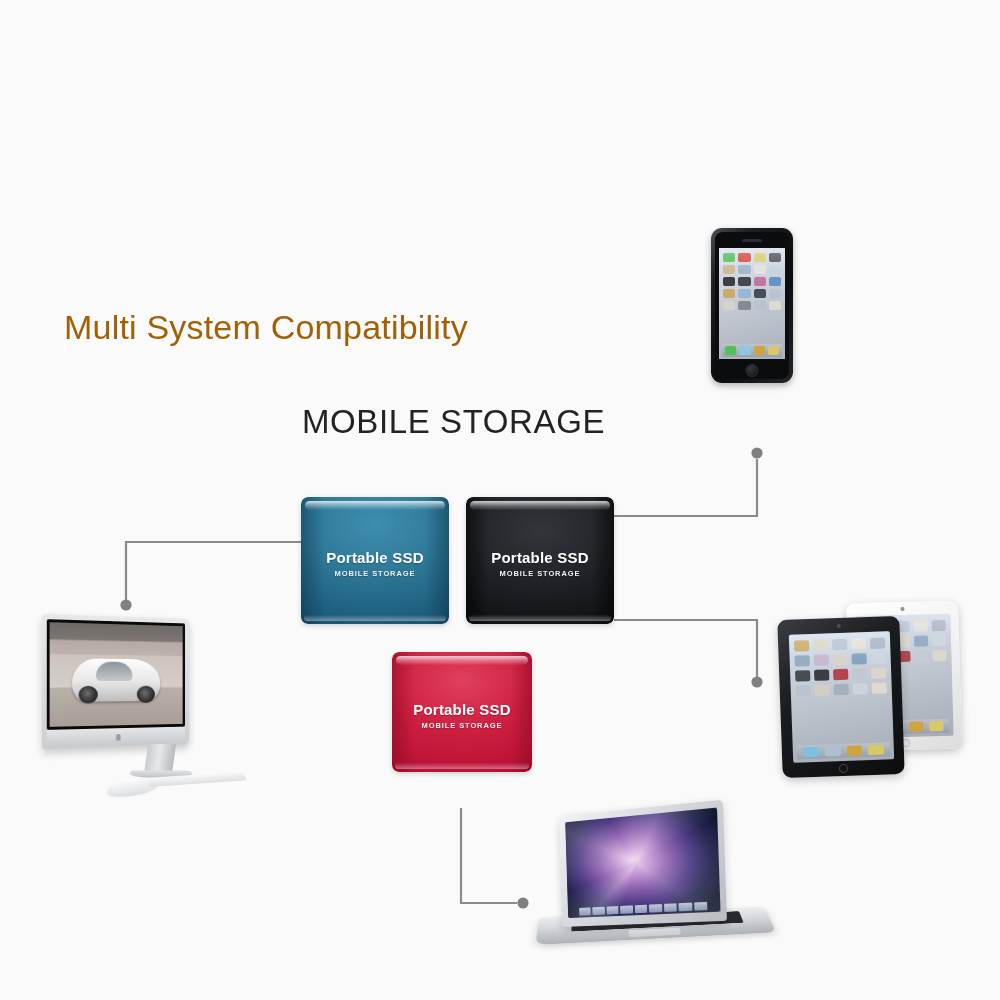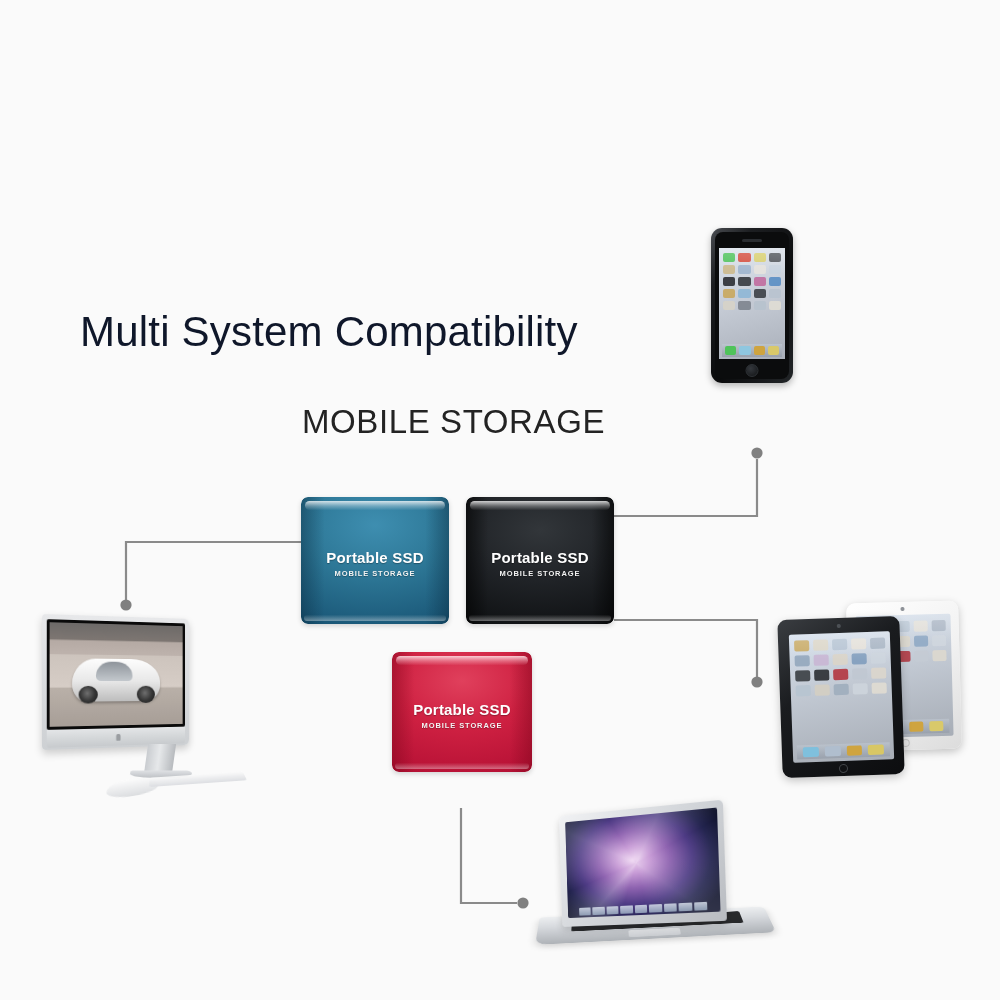--- a/index.html
+++ b/index.html
@@ -13,25 +13,25 @@
     width: 1000px;
     height: 1000px;
     background: #fafafa;
     overflow: hidden;
     font-family: "Liberation Sans", sans-serif;
   }
 
   
   .headline {
     position: absolute;
-    left: 80px;
+    left: 64px;
     top: 308px;
-    font-size: 42px;
+    font-size: 34px;
     font-weight: 400;
-    color: #0f172a;
+    color: #a16207;
     letter-spacing: 0.2px;
     white-space: nowrap;
   }
   .subheadline {
     position: absolute;
     left: 302px;
     top: 403px;
     font-size: 33px;
     font-weight: 400;
     color: #232323;

